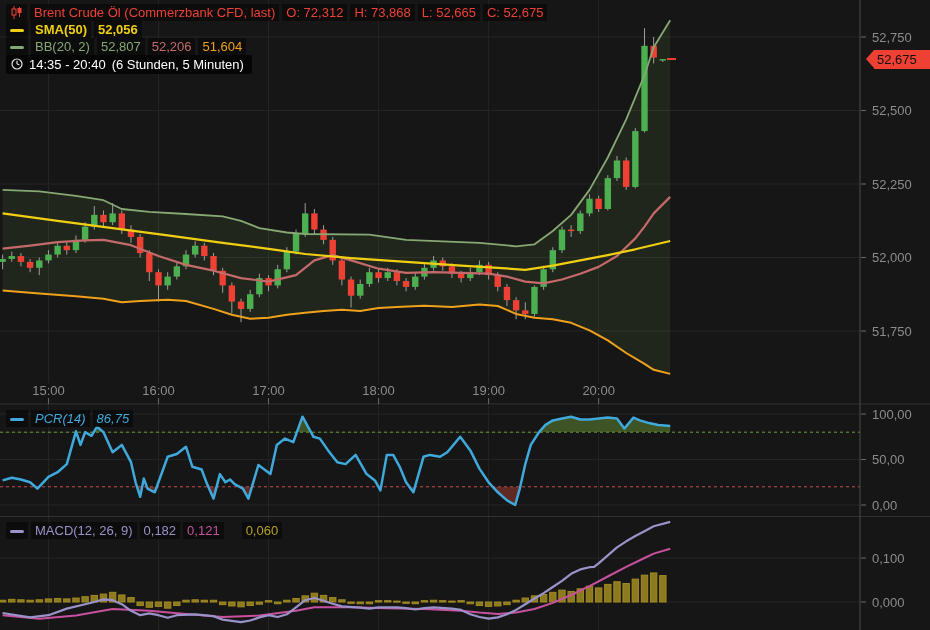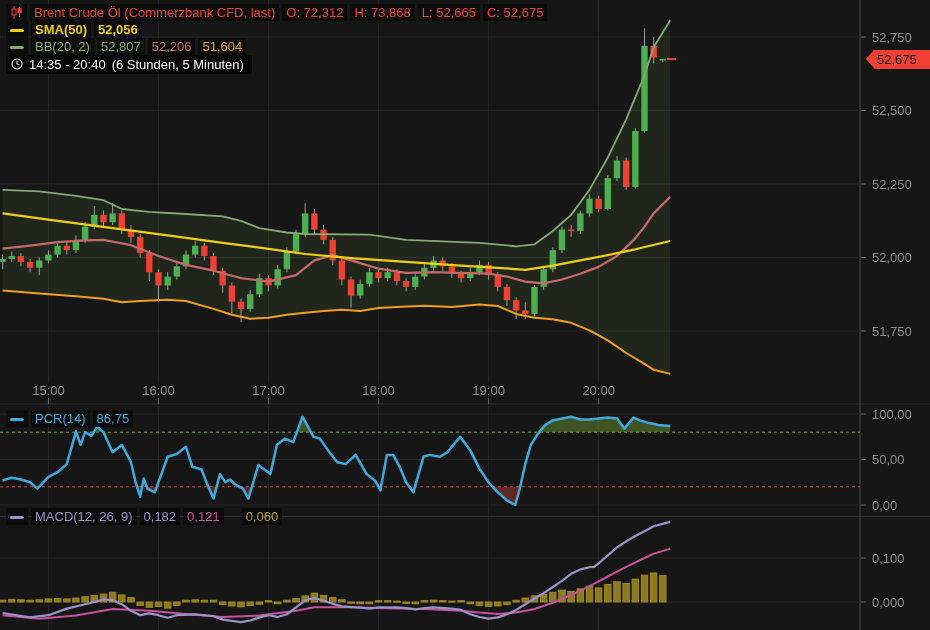--- a/index.html
+++ b/index.html
@@ -8,21 +8,21 @@
   #chart{position:absolute;left:0;top:0;}
   .legend{position:absolute;left:6px;display:flex;align-items:center;gap:3px;
           font-size:13px;white-space:nowrap;z-index:5;justify-content:space-between;}
   .chip{background:rgba(8,8,8,0.72);padding:0 4px;height:17px;line-height:17px;display:inline-block;}
   .dash{width:14px;height:3px;border-radius:2px;display:inline-block;vertical-align:middle;}
   .c-red{color:var(--down);}
   .c-sma{color:var(--sma);font-weight:bold;}
   .c-bbu{color:var(--bbu);}
   .c-bbm{color:var(--bbm);}
   .c-bbl{color:var(--bbl);}
-  .c-pcr{color:var(--pcr);}
+  .c-pcr{color:var(--pcr);font-style:italic;}
   .c-macd{color:var(--macd);}
   .c-sig{color:var(--signal);}
   .c-hist{color:var(--histtxt);margin-left:15px;}
   #session-pill{background:rgba(5,5,5,0.88);border-radius:2px;color:#ffffff;
           display:flex;align-items:center;gap:6px;padding:1px 8px 1px 5px;height:17px;}
   #price-badge{position:absolute;left:874px;top:50px;width:56px;height:19px;background:var(--down);
           color:#101010;font-size:13px;line-height:19px;padding-left:3px;z-index:6;}
   #price-badge .arrow{position:absolute;left:-8px;top:0;width:0;height:0;
           border-top:9.5px solid transparent;border-bottom:9.5px solid transparent;
           border-right:8px solid var(--down);}
@@ -380,21 +380,21 @@
       <span>(6 Stunden, 5 Minuten)</span>
     </span>
   </div>
 
   <div class="legend" style="top:410px">
     <span class="chip"><span class="dash" style="background:var(--pcr)"></span></span>
     <span class="chip c-pcr">PCR(14)</span>
     <span class="chip c-pcr">86,75</span>
   </div>
 
-  <div class="legend" style="top:508px">
+  <div class="legend" style="top:522px">
     <span class="chip"><span class="dash" style="background:var(--macd)"></span></span>
     <span class="chip c-macd">MACD(12, 26, 9)</span>
     <span class="chip c-macd">0,182</span>
     <span class="chip c-sig">0,121</span>
     <span class="chip c-hist">0,060</span>
   </div>
 
   <div id="price-badge">
     <span class="arrow"></span>
     <span>52,675</span>

